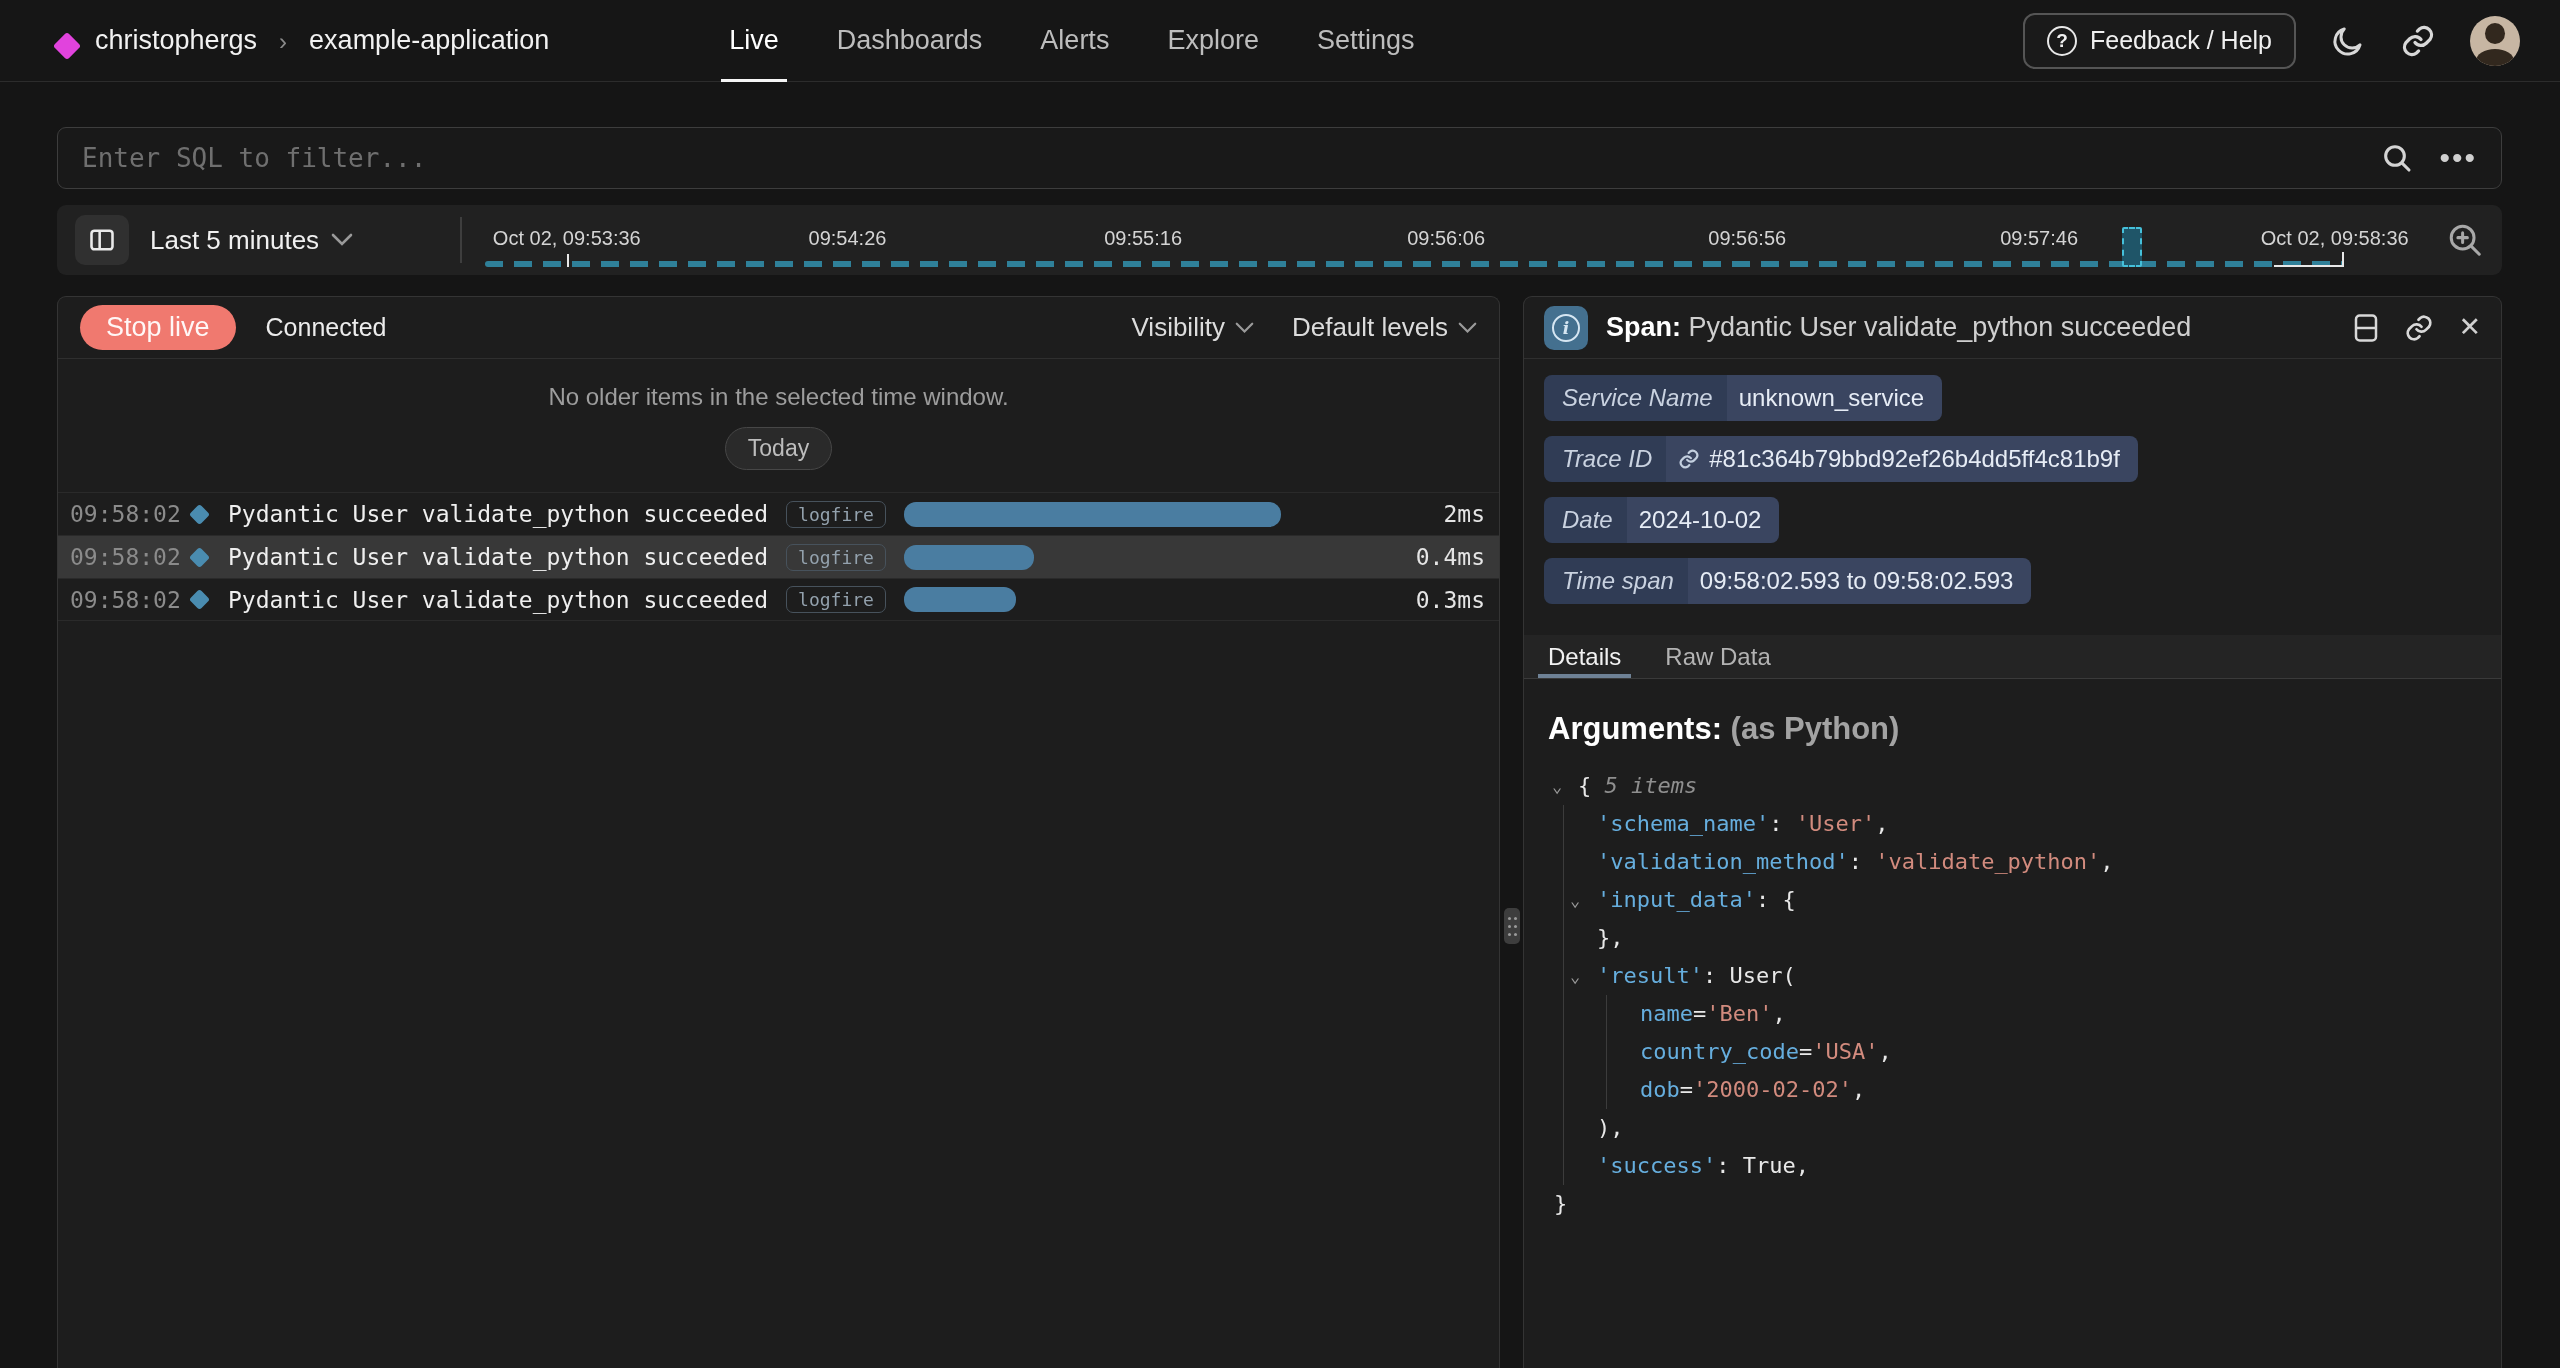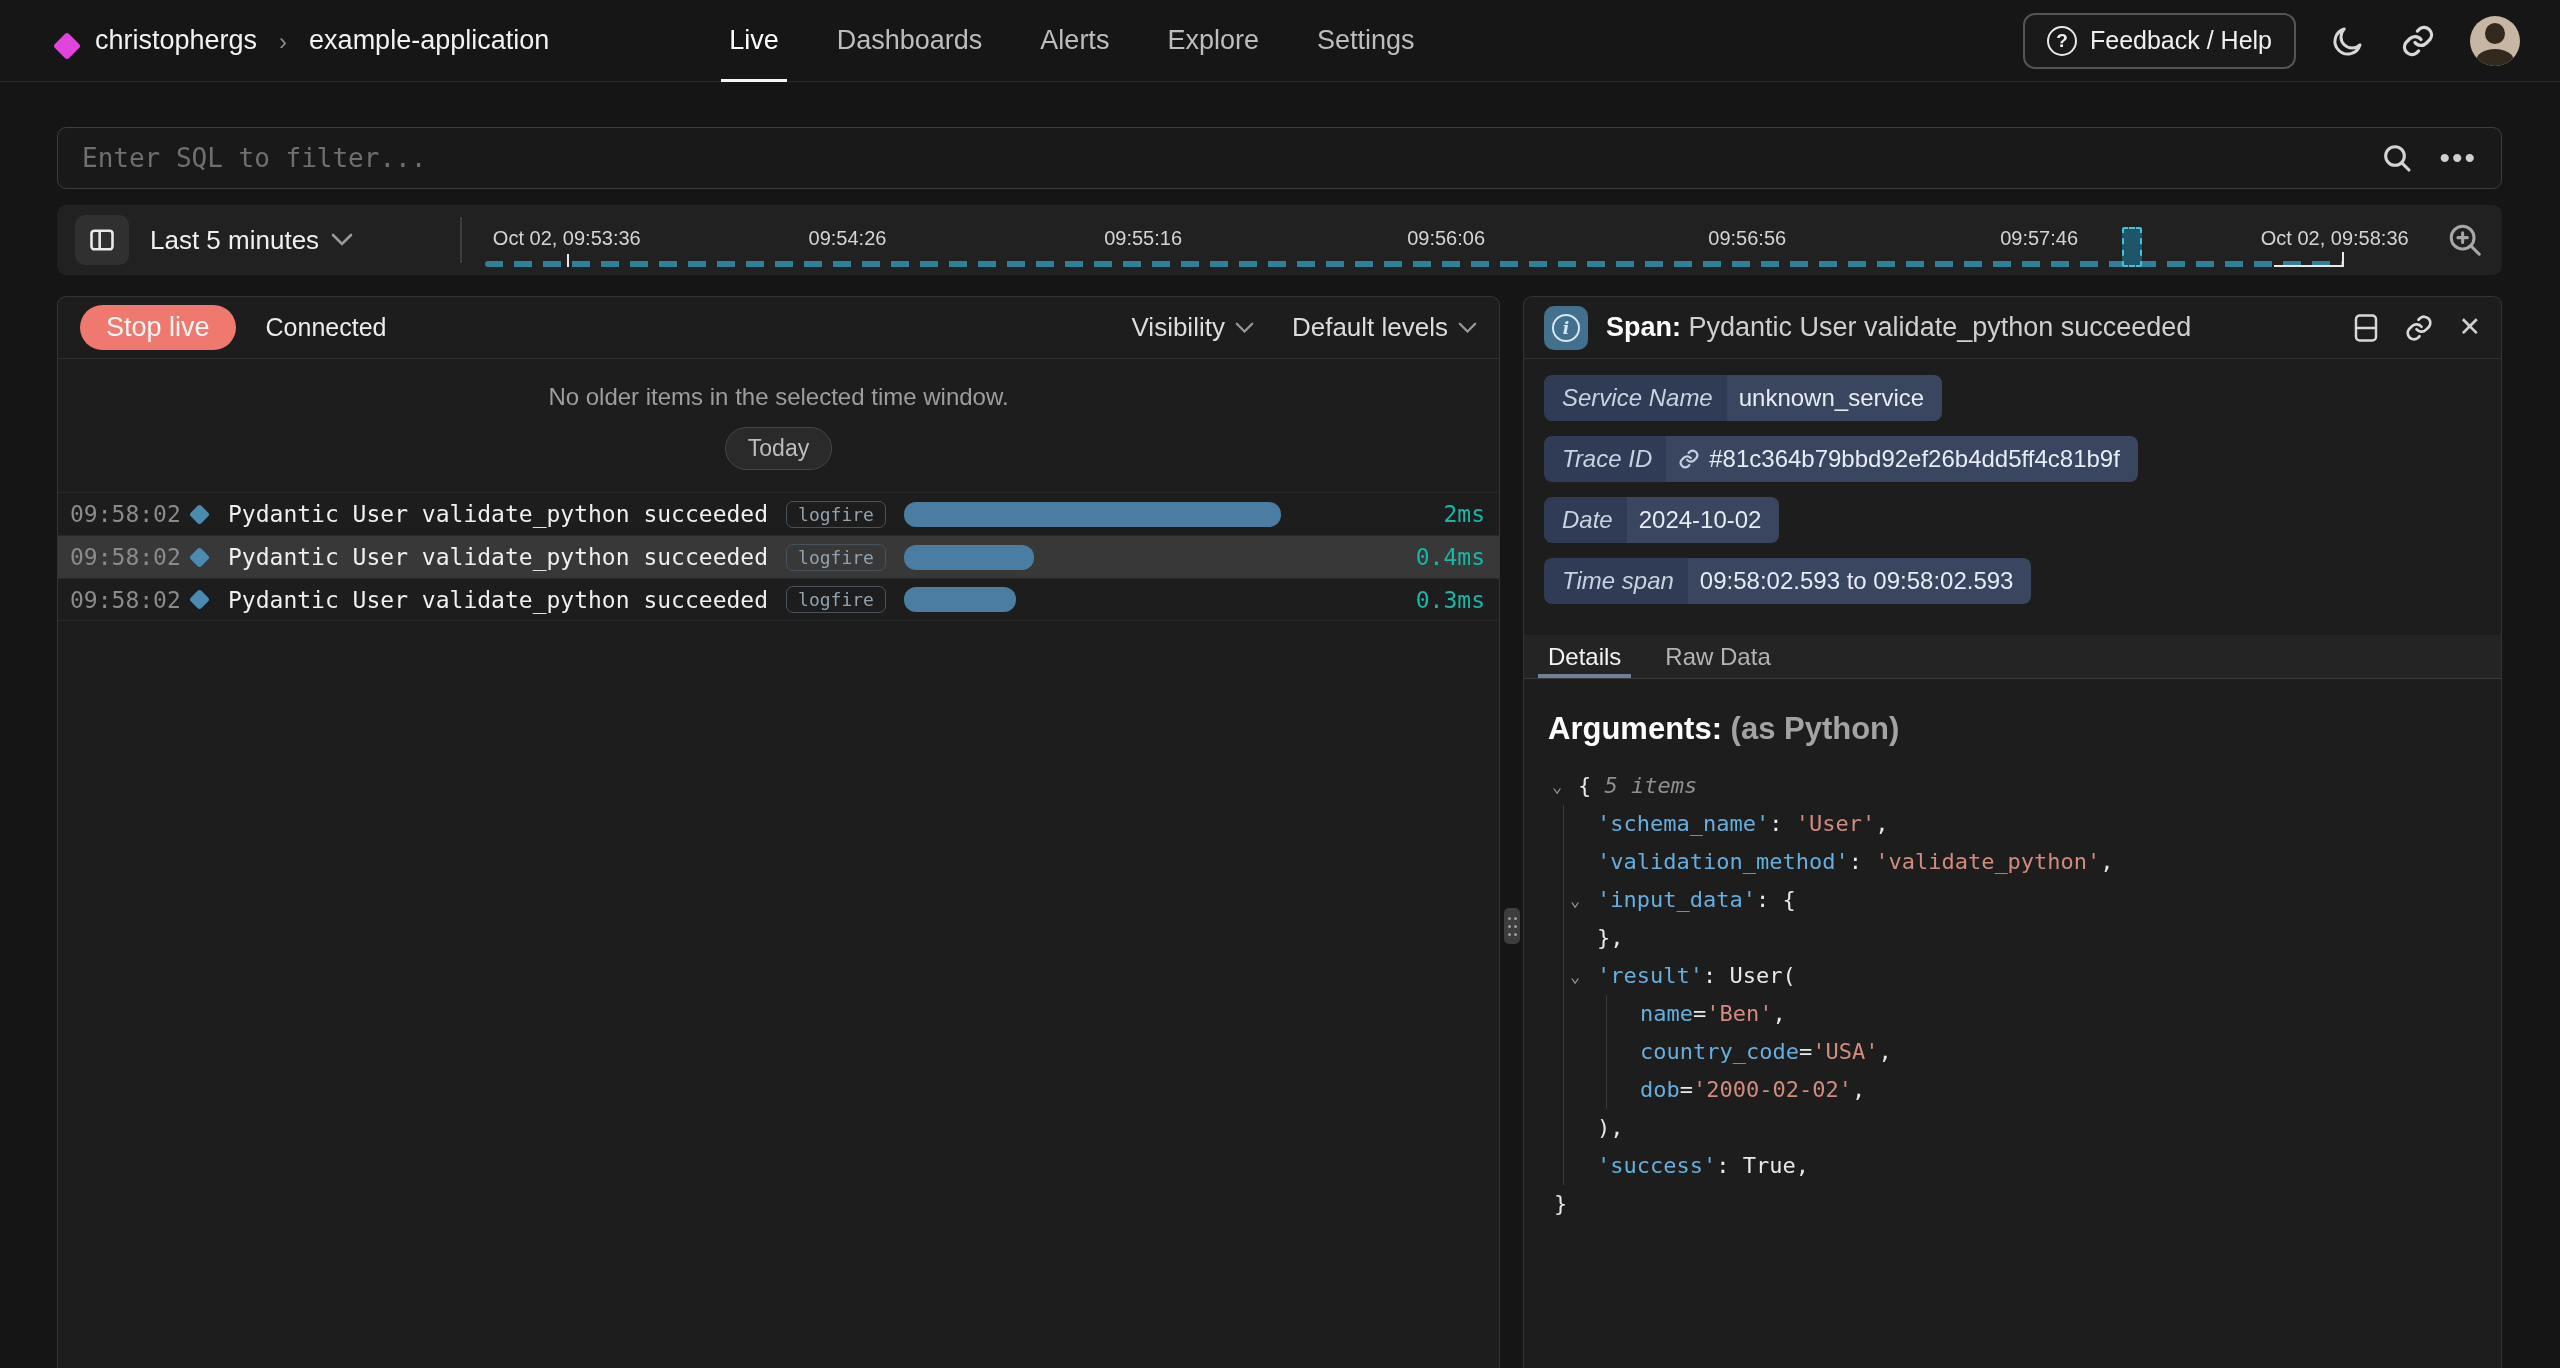--- a/index.html
+++ b/index.html
@@ -83,21 +83,21 @@
     border-top:1px solid #2a2a2a; cursor:pointer; font-family:"DejaVu Sans Mono", monospace; }
   .log-row:last-child { border-bottom:1px solid #2a2a2a; }
   .log-row.selected { background:#383838; }
   .log-time { font-size:23px; color:#8b8b8b; width:122px; }
   .log-diamond { width:15px; height:15px; background:#4a8cb0; transform:rotate(45deg); border-radius:3px; margin-right:21px; }
   .log-msg { font-size:23px; color:#efefef; white-space:nowrap; }
   .log-tag { margin-left:18px; border:1.5px solid #47525c; border-radius:7px; padding:2px 11px;
     font-size:18px; color:#93a1ad; cursor:pointer; }
   .log-barwrap { flex:1; margin:0 20px 0 18px; height:25px; position:relative; }
   .log-bar { position:absolute; left:0; top:0; height:25px; border-radius:12px; background:#4a7da1; }
-  .log-dur { width:95px; text-align:right; font-size:23px; color:#14b8a6; }
+  .log-dur { width:95px; text-align:right; font-size:23px; color:#e5e5e5; }
 
   
   .span-header { height:62px; border-bottom:1px solid #2f2f2f; display:flex; align-items:center; padding:0 20px; gap:18px; }
   .info-ic { width:44px; height:44px; border-radius:10px; background:#44708f; display:flex;
     align-items:center; justify-content:center; flex:none; }
   .info-ic .ring { width:28px; height:28px; border:2.5px solid #d6e6f2; border-radius:50%;
     display:flex; align-items:center; justify-content:center; font-size:17px; font-style:italic;
     font-weight:bold; color:#d6e6f2; font-family:"DejaVu Serif", serif; }
   .span-title { font-size:27px; color:#cfcfcf; white-space:nowrap; overflow:hidden; flex:1; }
   .span-title b { color:#ffffff; }

